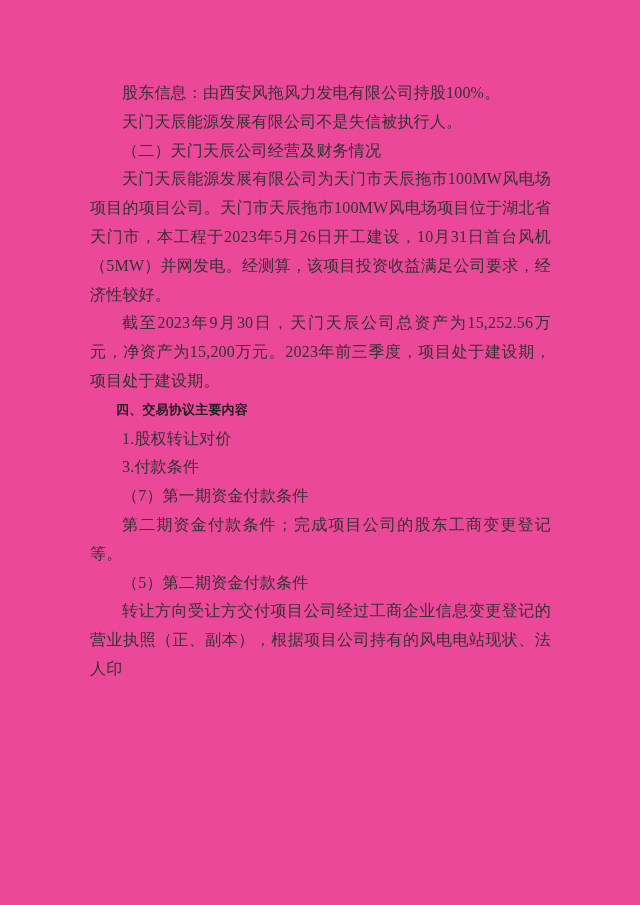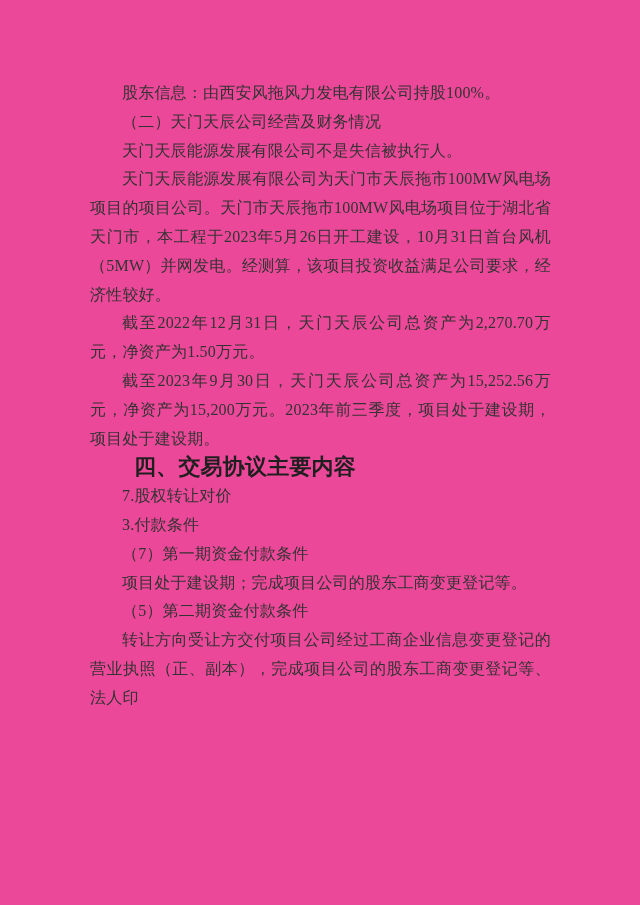--- a/index.html
+++ b/index.html
@@ -30,35 +30,34 @@
   .doc-content p {
     margin: 0;
     padding: 0;
     text-indent: 2em;
     word-break: break-all;
   }
   .doc-content p.heading {
     font-family: "Liberation Sans", "DejaVu Sans", sans-serif;
     font-weight: 700;
     color: #1f1f1f;
-    font-size: 22px;
+    font-size: 13px;
   }
 </style>
 </head>
 <body>
 
 <div class="doc-page">
   <div class="doc-content">
     <p>股东信息：由西安风拖风力发电有限公司持股100%。</p>
+    <p>天门天辰能源发展有限公司不是失信被执行人。</p>
     <p>（二）天门天辰公司经营及财务情况</p>
-    <p>天门天辰能源发展有限公司不是失信被执行人。</p>
     <p>天门天辰能源发展有限公司为天门市天辰拖市100MW风电场项目的项目公司。天门市天辰拖市100MW风电场项目位于湖北省天门市，本工程于2023年5月26日开工建设，10月31日首台风机（5MW）并网发电。经测算，该项目投资收益满足公司要求，经济性较好。</p>
-    <p>截至2022年12月31日，天门天辰公司总资产为2,270.70万元，净资产为1.50万元。</p>
     <p>截至2023年9月30日，天门天辰公司总资产为15,252.56万元，净资产为15,200万元。2023年前三季度，项目处于建设期，项目处于建设期。</p>
     <p class="heading">四、交易协议主要内容</p>
-    <p>7.股权转让对价</p>
+    <p>1.股权转让对价</p>
     <p>3.付款条件</p>
     <p>（7）第一期资金付款条件</p>
-    <p>项目处于建设期；完成项目公司的股东工商变更登记等。</p>
+    <p>第二期资金付款条件；完成项目公司的股东工商变更登记等。</p>
     <p>（5）第二期资金付款条件</p>
-    <p>转让方向受让方交付项目公司经过工商企业信息变更登记的营业执照（正、副本），完成项目公司的股东工商变更登记等、法人印</p>
+    <p>转让方向受让方交付项目公司经过工商企业信息变更登记的营业执照（正、副本），根据项目公司持有的风电电站现状、法人印</p>
   </div>
 </div>
 
 </body></html>

